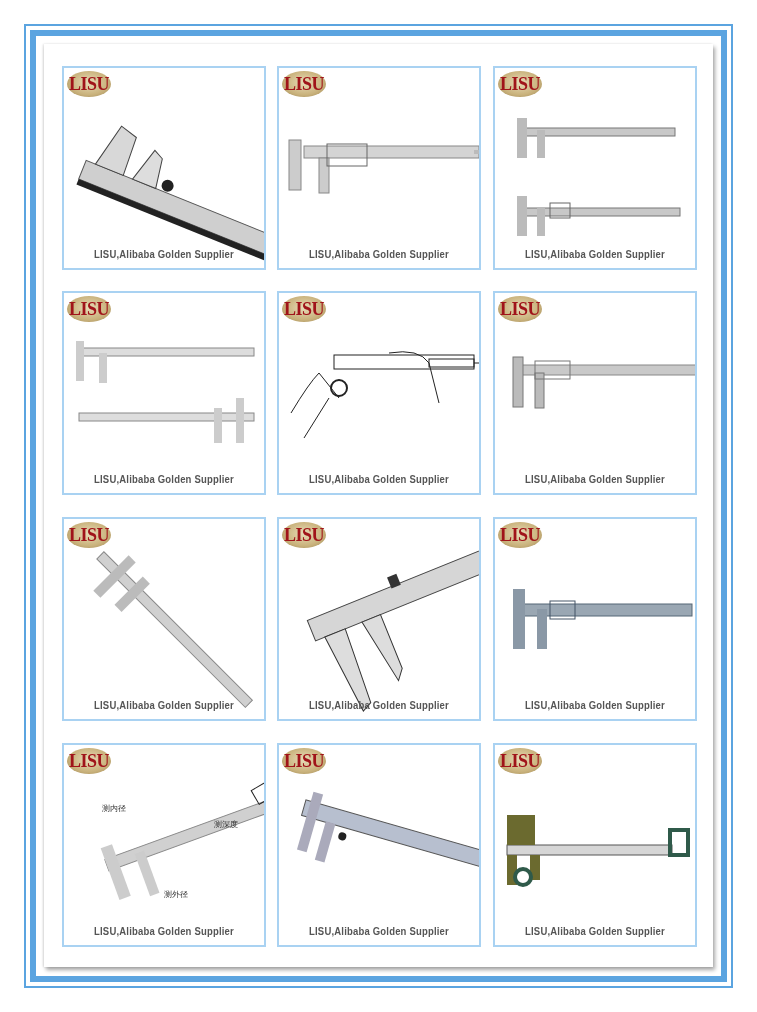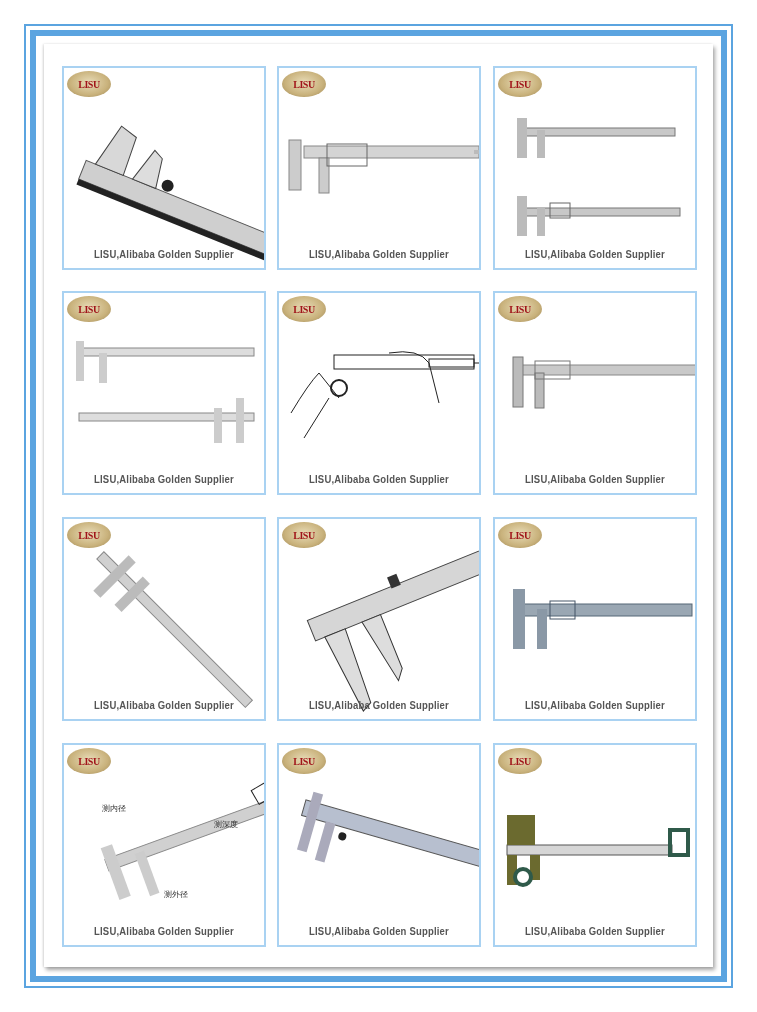--- a/index.html
+++ b/index.html
@@ -3,21 +3,21 @@
 <meta charset="utf-8">
 <style>
   html, body { margin:0; padding:0; background:#ffffff; }
   body { width:757px; height:1012px; position:relative; overflow:hidden; font-family:"Liberation Sans", sans-serif; }
   .outer { position:absolute; left:24px; top:24px; width:709px; height:964px; border:2px solid #5ba4e0; box-sizing:border-box; }
   .inner { position:absolute; left:30px; top:30px; width:697px; height:952px; border:6px solid #5ba4e0; box-sizing:border-box; background:#fff; }
   .paper { position:absolute; left:44px; top:44px; width:669px; height:923px; background:#fff; box-shadow: 2px 3px 4px rgba(0,0,0,0.35), -1px 0 2px rgba(0,0,0,0.12); }
   .card { position:absolute; width:204px; height:204px; border:2px solid #a9d2f2; box-sizing:border-box; background:#fff; overflow:hidden; }
   .logo { position:absolute; left:3px; top:3px; width:44px; height:26px; border-radius:50%;
     background: radial-gradient(ellipse at 50% 45%, #e8dcb8 0%, #c9b27c 60%, #9c8452 100%); display:flex; align-items:center; justify-content:center; }
-  .logo span { font-family:"Liberation Serif", serif; font-weight:bold; color:#a0141a; font-size:10px; letter-spacing:-0.5px; }
+  .logo span { font-family:"Liberation Serif", serif; font-weight:bold; color:#a0141a; font-size:18px; letter-spacing:-0.5px; }
   .caption { position:absolute; left:0; right:0; bottom:8px; text-align:center; font-family:"Liberation Sans", sans-serif; font-weight:bold; font-size:10px; color:#555; letter-spacing:0.2px; transform:scaleX(0.95); }
   svg { position:absolute; left:0; top:0; }
 </style>
 </head>
 <body>
 
 <div class="outer"></div>
 <div class="inner"></div>
 <div class="paper"></div>
 

